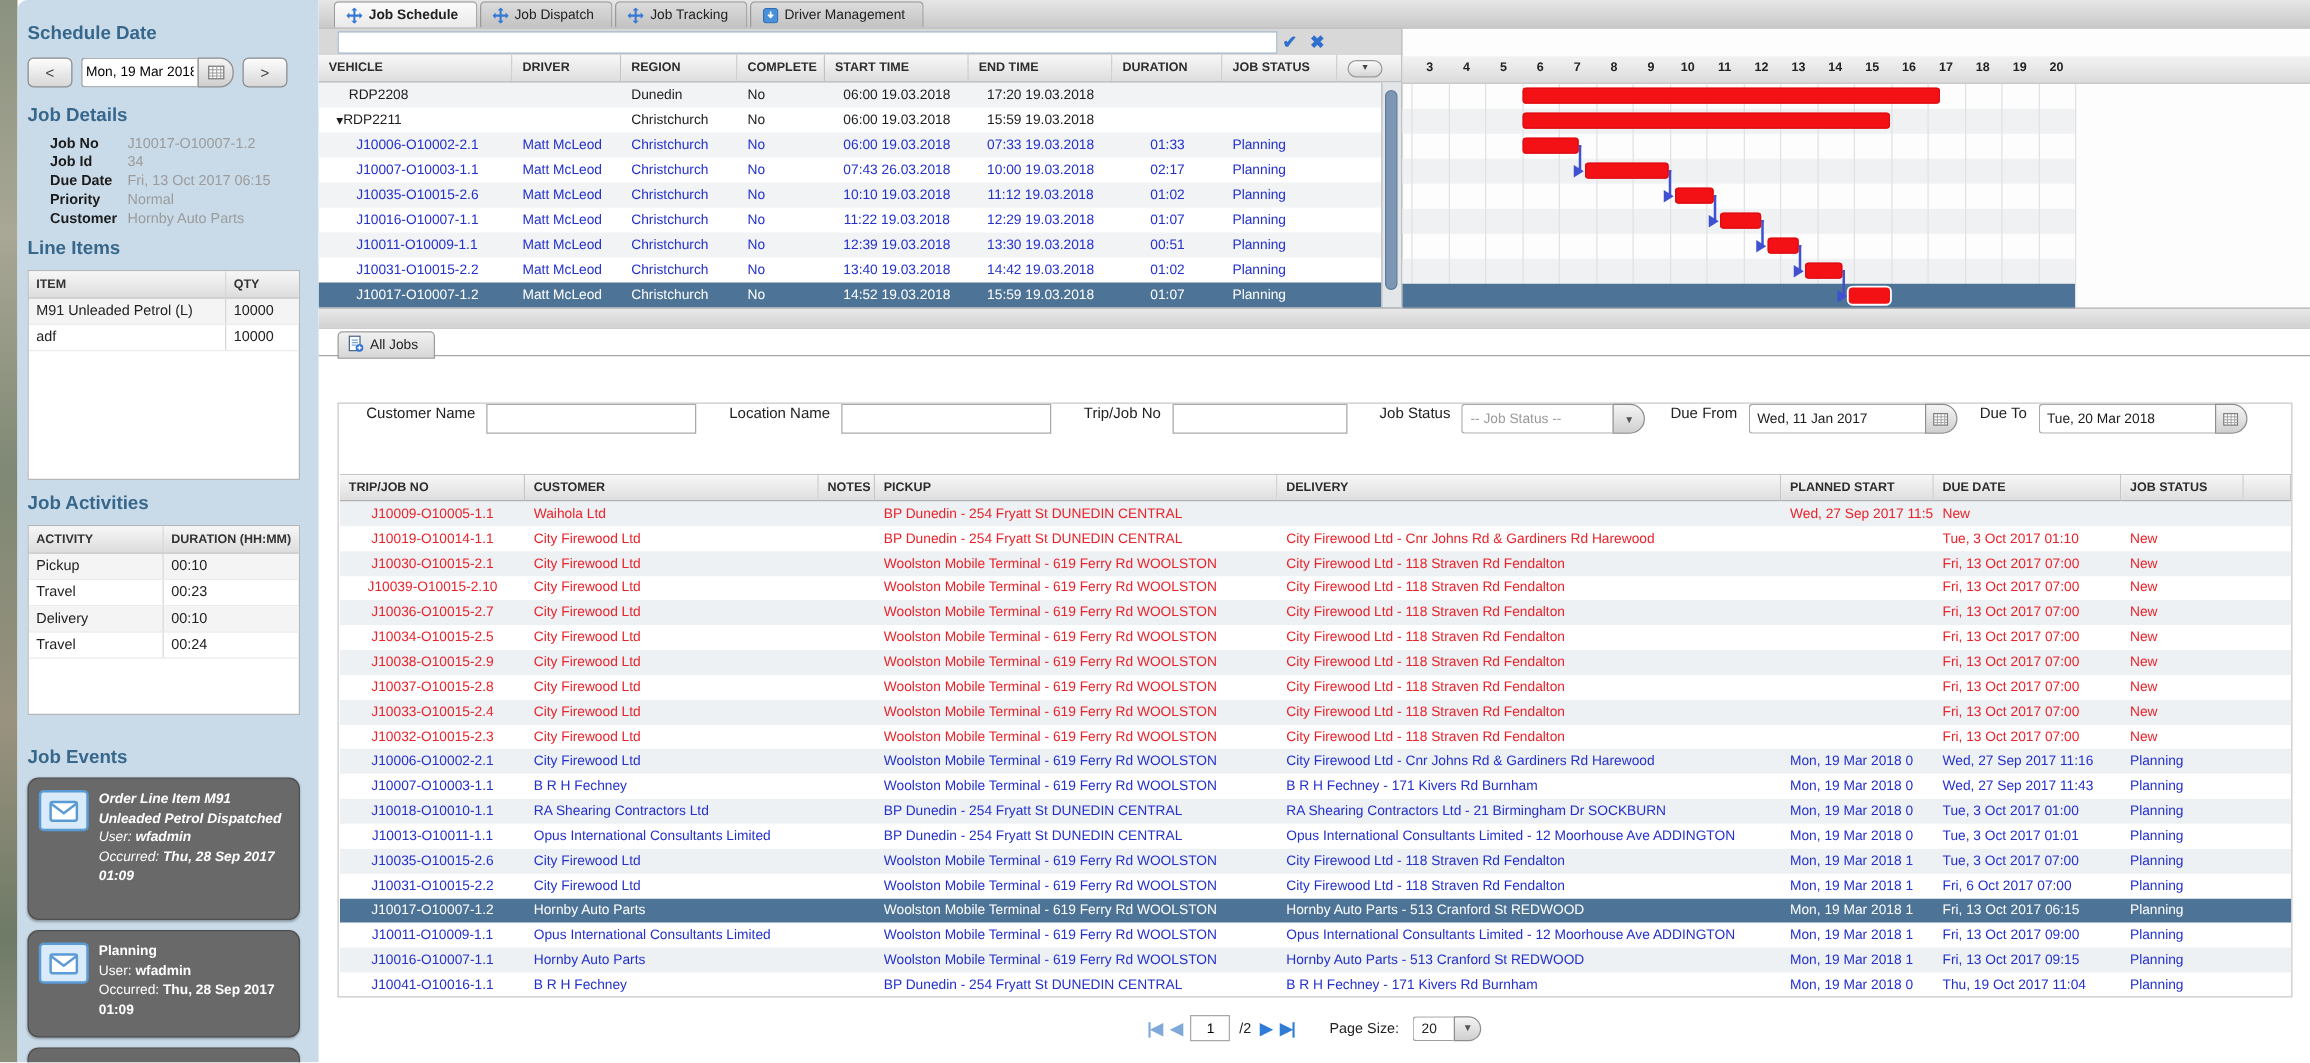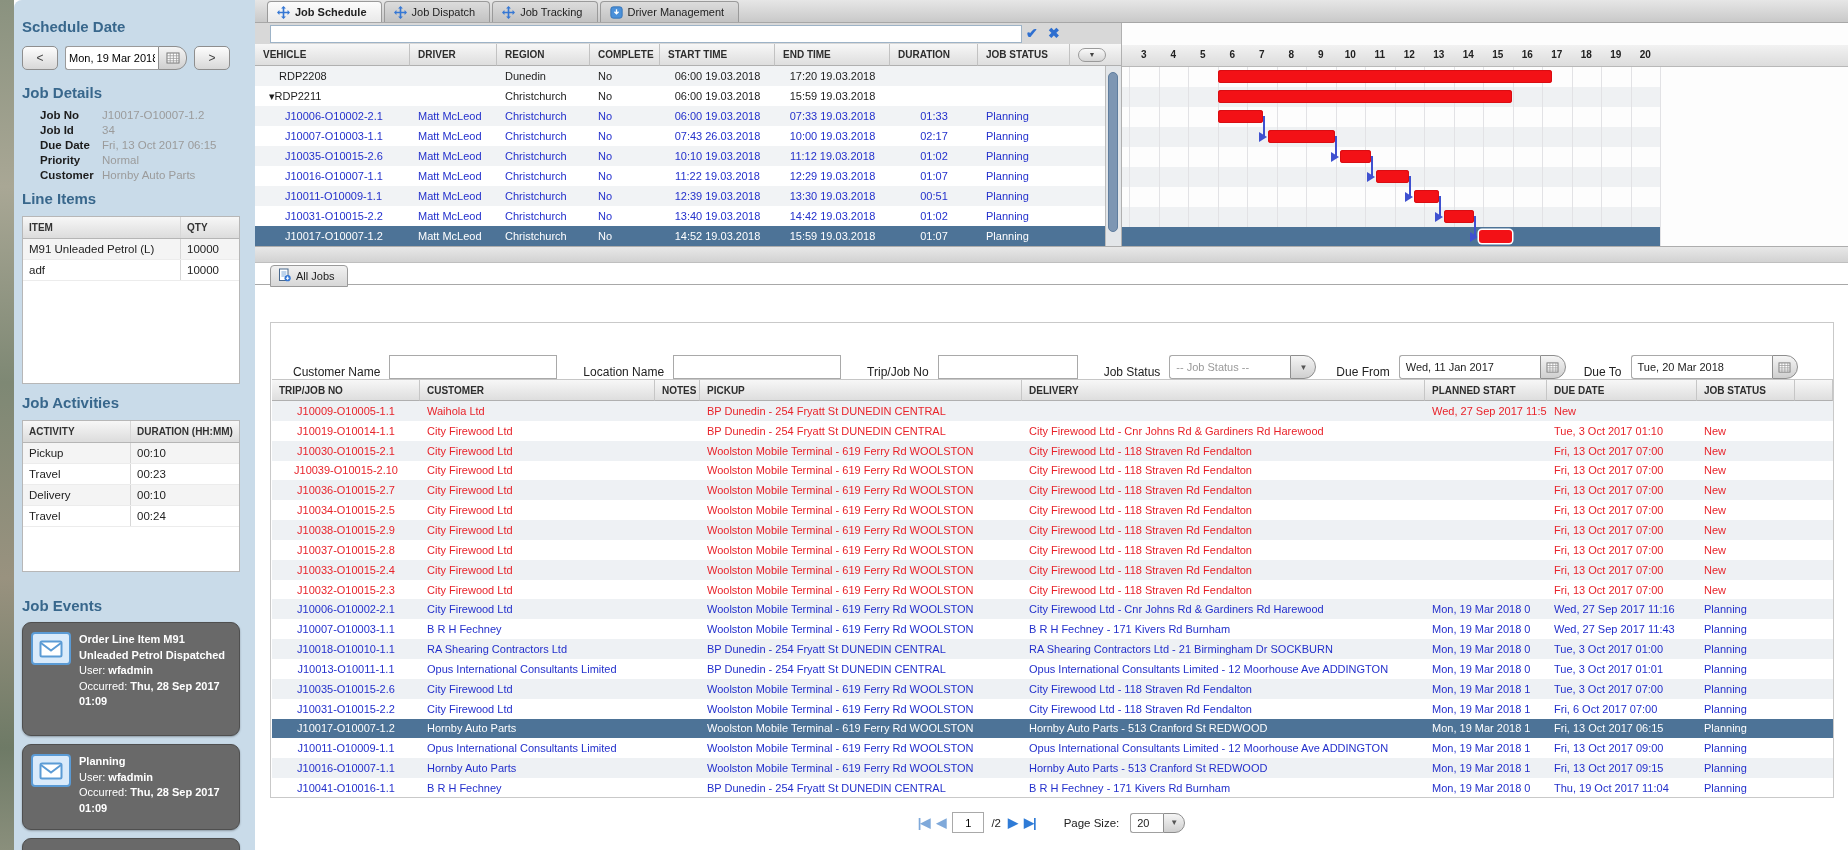--- a/index.html
+++ b/index.html
@@ -87,21 +87,21 @@
   .g-bar.selb{box-shadow:0 0 0 1.5px #fff;}
   .g-link{position:absolute;background:#3f51d0;}
   .g-arrow{position:absolute;width:0;height:0;border-left:8px solid #3f51d0;border-top:5px solid transparent;border-bottom:5px solid transparent;}
   .hband{position:absolute;left:0;top:246px;width:1593px;height:17px;background:linear-gradient(#e8e8e8,#d2d2d2);
     border-top:1px solid #adadad;border-bottom:1px solid #bfbfbf;box-sizing:border-box;}
   
   .aj-line{position:absolute;left:0;top:284px;width:1593px;height:1px;background:#a8a8a8;}
   .aj-tab{position:absolute;left:15px;top:265px;height:20px;display:flex;align-items:center;gap:5px;padding:0 12px 0 7px;
     border:1px solid #9a9a9a;border-radius:4px 4px 0 0;background:linear-gradient(#f1f1f1,#d7d7d7);font-size:11px;color:#222;z-index:2;}
   .jobs-panel{position:absolute;left:15px;top:322px;width:1564px;height:476px;background:#fff;border:1px solid #c9c9c9;box-sizing:border-box;}
-  .filters{position:absolute;left:0;top:0;width:100%;height:56px;display:flex;align-items:flex-end;padding-left:22px;box-sizing:border-box;font-size:12px;color:#222;}
+  .filters{position:absolute;left:0;top:0;width:100%;height:56px;display:flex;align-items:flex-start;padding-left:22px;box-sizing:border-box;font-size:12px;color:#222;}
   .filters .flabel{margin-right:9px;white-space:nowrap;}
   .filters .gap{width:26px;flex:none;}
   .ftext{width:158px;height:22px;border:1px solid #a9a9a9;font-size:11px;padding:0 4px;font-family:"Liberation Sans",sans-serif;}
   .ftext.short{width:130px;}
   .fpill{display:flex;height:24px;box-sizing:border-box;}
   .fpill .pv{display:flex;align-items:center;width:108px;padding:0 6px;border:1px solid #a9a9a9;border-right:none;
     background:#fff;font-size:11px;color:#9a9a9a;border-radius:3px 0 0 3px;white-space:nowrap;overflow:hidden;}
   .fpill .cap{width:24px;border:1px solid #8e8e8e;border-radius:0 12px 12px 0;background:linear-gradient(#f5f5f5,#cfcfcf);
     display:flex;align-items:center;justify-content:center;font-size:8px;color:#555;}
   .fdate .pv{width:128px;color:#1c1c1c;}
@@ -214,21 +214,21 @@
             <span class="st-c2" style="width: 102px;">00:10</span>
           </div>
           <div class="st-row">
             <span class="st-c1">Travel</span>
             <span class="st-c2" style="width: 102px;">00:24</span>
           </div>
         </div>
       </div>
     <h2 class="side-h" style="top:597px">Job Events</h2>
     <div id="job-events">
-        <div class="ev-card" style="top: 622px; min-height: 114px;">
+        <div class="ev-card" style="top: 622px; min-height: 114px; font-style: italic;">
           <span class="ev-ico">
             <svg width="24" height="18" viewBox="0 0 24 18">
               <rect x="1.5" y="1.5" width="21" height="15" rx="1.5" fill="#fff" stroke="#5b9bd5" stroke-width="2"></rect>
               <path d="M2 3l10 7.5L22 3" fill="none" stroke="#5b9bd5" stroke-width="2"></path>
             </svg>
           </span>
           <div class="ev-txt">
             <div class="ev-title">Order Line Item M91 Unleaded Petrol Dispatched</div>
             <div>User: <b>wfadmin</b></div>
             <div>Occurred: <b>Thu, 28 Sep 2017 01:09</b></div>

